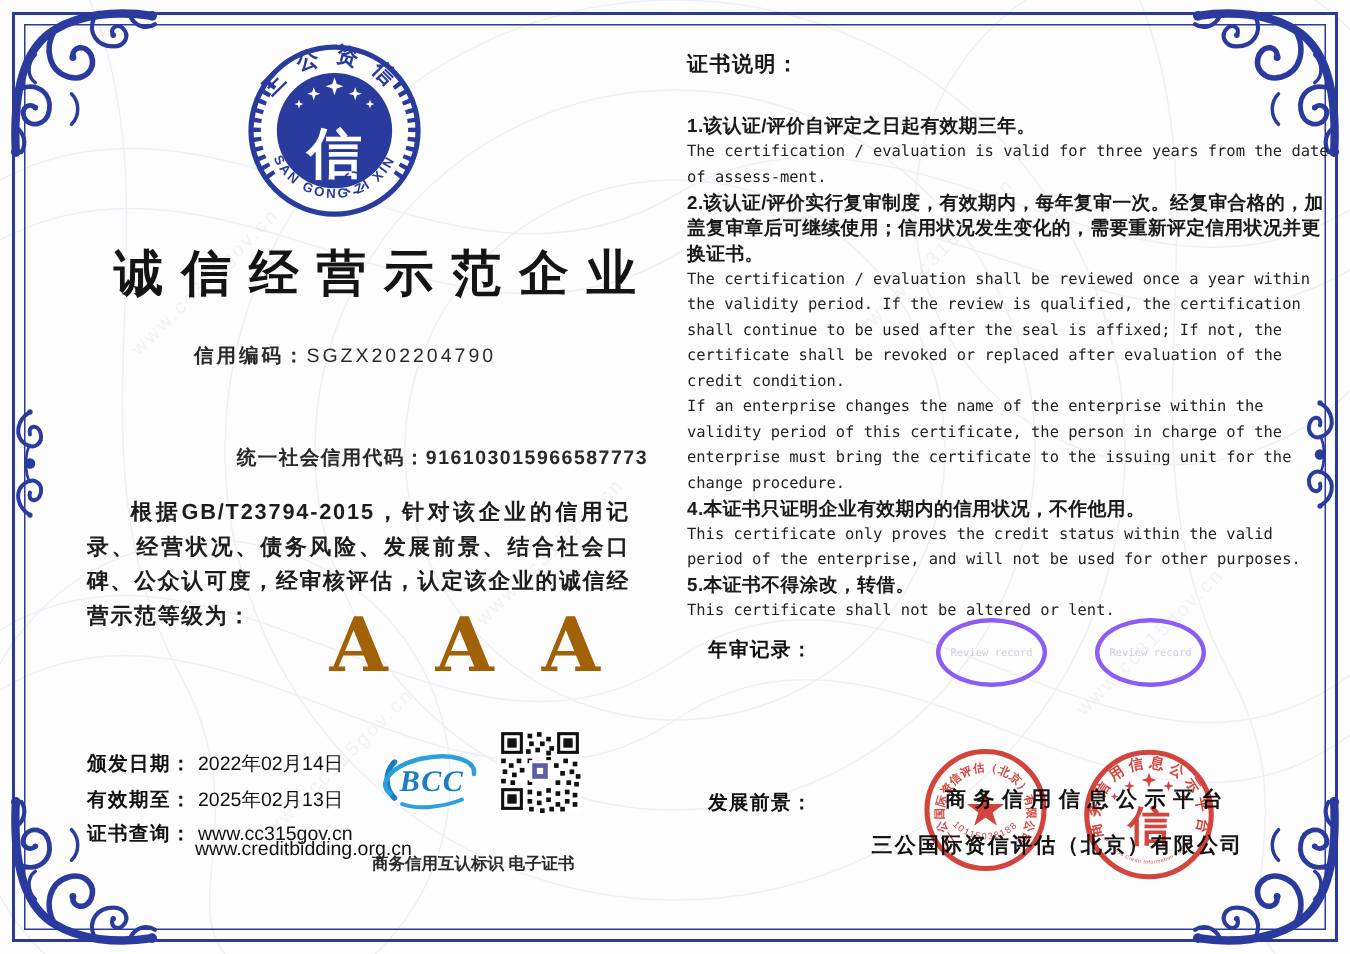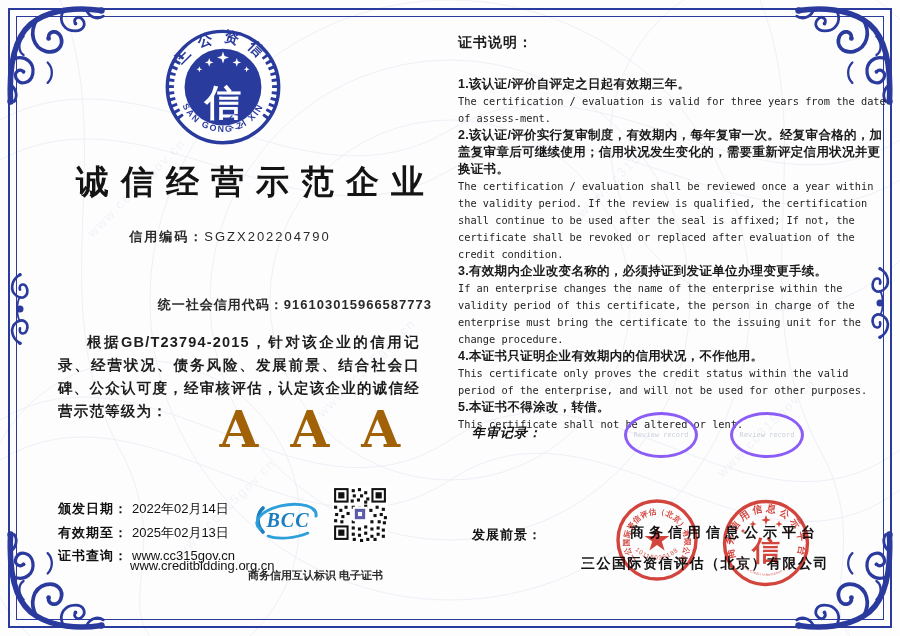--- a/index.html
+++ b/index.html
@@ -42,21 +42,21 @@
   .bcc{position:absolute;left:250px;top:496px;width:74px;height:48px;}
   .qr{position:absolute;left:332px;top:486px;width:56px;height:56px;}
   .lbl-mutual{position:absolute;left:238px;top:568px;width:108px;text-align:center;font-size:11px;font-weight:bold;color:#2b2b2b;}
   .lbl-ecert{position:absolute;left:332px;top:568px;width:58px;text-align:center;font-size:11px;font-weight:bold;color:#2b2b2b;}
 
   
   .instr{position:absolute;left:458px;top:34px;width:430px;color:#1a1a1a;}
   .instr-heading{font-size:14px;font-weight:bold;letter-spacing:1px;margin:0 0 24px 0;}
   .item-zh{font-size:12.5px;font-weight:bold;line-height:17px;letter-spacing:.3px;margin:0;}
   .item-en{font-family:"DejaVu Sans Mono",monospace;font-size:10.3px;line-height:17px;color:#222;margin:0;}
-  .review-label{position:absolute;left:472px;top:424px;font-size:13px;font-weight:bold;color:#111;letter-spacing:1px;font-style:italic;}
+  .review-label{position:absolute;left:472px;top:424px;font-size:13px;font-weight:bold;color:#111;letter-spacing:1px;}
   .oval{position:absolute;width:68px;height:40px;border:3px solid #8b5cf6;border-radius:50%;
         display:flex;align-items:center;justify-content:center;background:transparent;}
   .oval span{font-family:"DejaVu Sans Mono",monospace;font-size:7px;color:#ccd0da;}
   .oval.o1{left:624px;top:412px;}
   .oval.o2{left:730px;top:412px;}
   .issuer-label{position:absolute;left:472px;top:526px;font-size:13px;font-weight:bold;color:#111;letter-spacing:1px;}
   .issuer-line1{position:absolute;left:558px;top:524px;width:334px;text-align:center;font-size:14px;font-weight:bold;color:#141414;letter-spacing:5px;}
   .issuer-line2{position:absolute;left:538px;top:555px;width:334px;text-align:center;font-size:14px;font-weight:bold;color:#141414;letter-spacing:1.5px;}
   .stamps{position:absolute;left:590px;top:476px;width:246px;height:134px;mix-blend-mode:multiply;opacity:.9;}
 </style>
@@ -269,21 +269,20 @@
 
   <div class="lbl-mutual">商务信用互认标识</div>
   <div class="lbl-ecert">电子证书</div>
 
   <div class="instr">
     <p class="instr-heading">证书说明：</p>
     <p class="item-zh">1.该认证/评价自评定之日起有效期三年。</p>
     <p class="item-en">The certification / evaluation is valid for three years from the date of assess-ment.</p>
     <p class="item-zh">2.该认证/评价实行复审制度，有效期内，每年复审一次。经复审合格的，加盖复审章后可继续使用；信用状况发生变化的，需要重新评定信用状况并更换证书。</p>
     <p class="item-en">The certification / evaluation shall be reviewed once a year within the validity period. If the review is qualified,  the certification shall continue to be used after the seal is affixed; If not, the certificate shall be revoked or replaced after evaluation of the credit condition.</p>
-    <p class="item-zh">3.有效期内企业改变名称的，必须持证到发证单位办理变更手续。</p>
     <p class="item-en">If an enterprise changes the name of the enterprise within the validity period of this certificate, the person in charge of the enterprise must bring the certificate to the issuing unit for the change procedure.</p>
     <p class="item-zh">4.本证书只证明企业有效期内的信用状况，不作他用。</p>
     <p class="item-en">This certificate only proves the credit status within the valid period of the enterprise, and will not be used for other purposes.</p>
     <p class="item-zh">5.本证书不得涂改，转借。</p>
     <p class="item-en">This certificate shall not be altered or lent.</p>
   </div>
 
   <div class="review-label">年审记录：</div>
   <div class="oval o1">
       <span>Review record</span>

